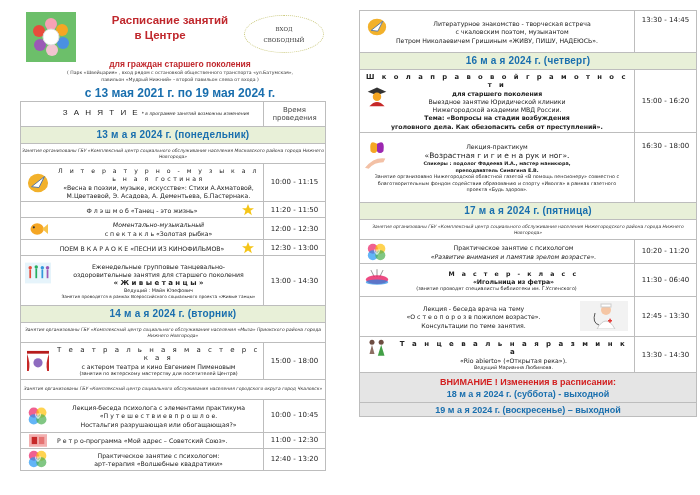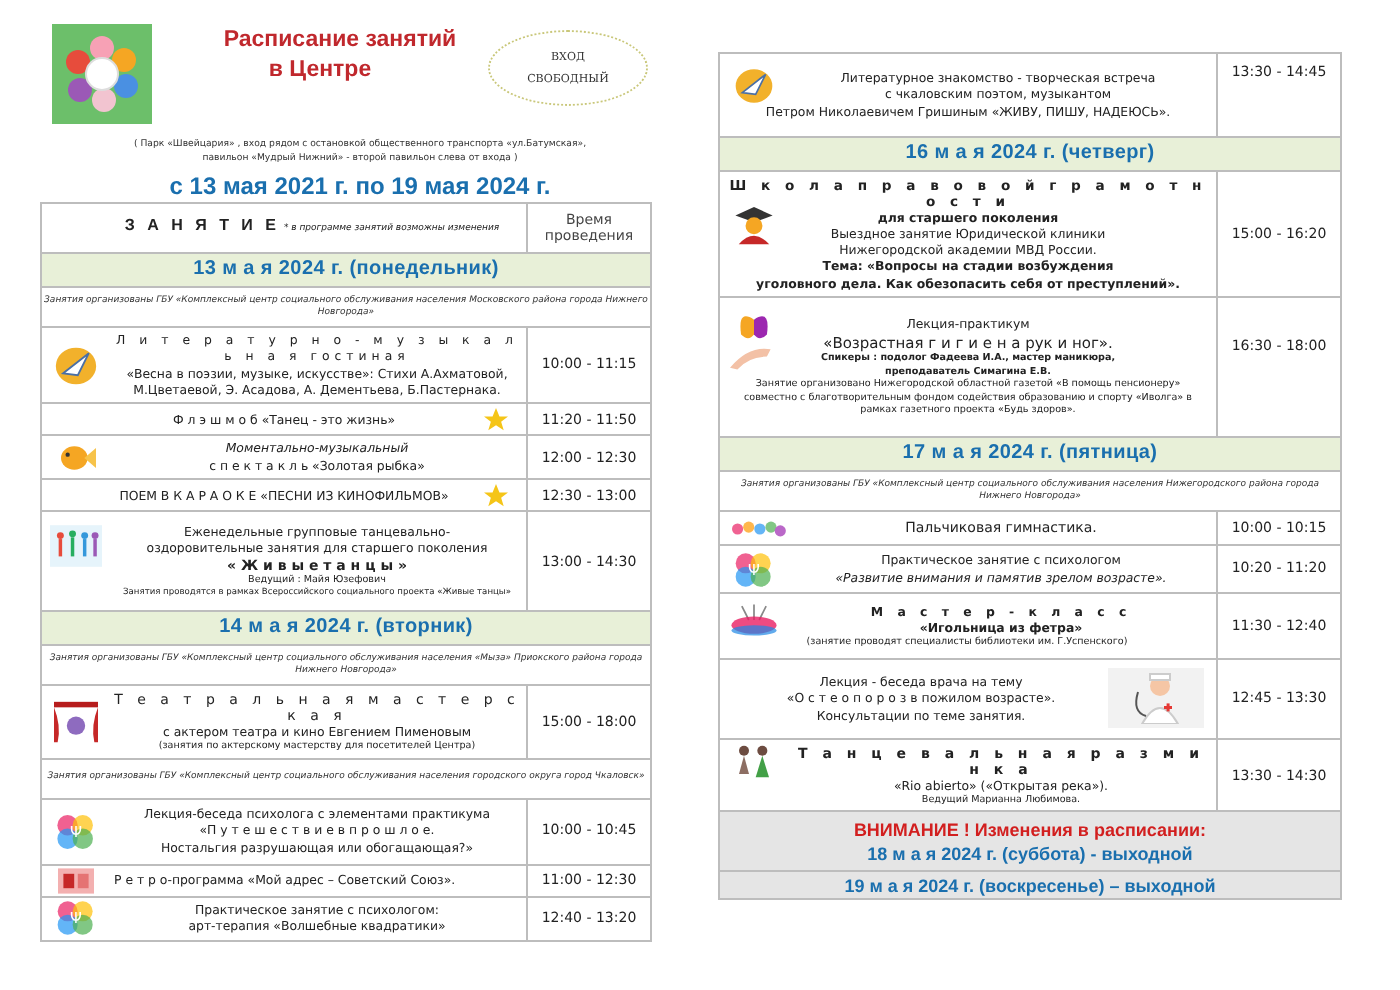--- a/index.html
+++ b/index.html
@@ -22,21 +22,21 @@
   .range { position: absolute; left: 60px; top: 86px; width: 240px; text-align: center; font-family: "Liberation Sans", sans-serif; font-weight: bold; font-size: 12px; color: #1a6fae; }
   .stamp { position: absolute; left: 244px; top: 15px; width: 80px; height: 38px; border: 1.5px dotted #c9c77a; border-radius: 50%; display:flex; flex-direction:column; align-items:center; justify-content:center; font-family: "DejaVu Serif", serif; font-size: 5.5px; color: #333; gap: 5px; }
 
   
   table { border-collapse: collapse; position: absolute; table-layout: fixed; }
   td { border: 1px solid #bdbdbd; vertical-align: middle; text-align: center; font-size: 6.2px; line-height: 8.3px; font-family: "DejaVu Sans", sans-serif; color: #222; }
   td.time { font-size: 7px; font-family: "DejaVu Sans", sans-serif; width: 62px; white-space: nowrap; }
   tr.day td { background: #e8f0d8; font-family: "Liberation Sans", sans-serif; font-weight: bold; color: #1a6fae; font-size: 10px; height: 17px; letter-spacing: 0.2px; }
   tr.org td { font-style: italic; font-size: 4.5px; line-height: 6px; color: #333; height: 20px; }
   tr.head td { height: 25px; }
-  .hdr-main { font-family: "Liberation Sans", sans-serif; font-weight: bold; font-size: 8px; letter-spacing: 2px; margin-left: 28px; }
+  .hdr-main { font-family: "Liberation Sans", sans-serif; font-weight: normal; font-size: 8px; letter-spacing: 2px; margin-left: 28px; }
   .hdr-note { font-style: italic; font-size: 4.5px; letter-spacing: 0; font-weight: normal; }
   .hdr-time { font-size: 5.5px; line-height: 8px; color: #444; }
   .cell { position: relative; padding: 3px 3px 1px 36px; }
   .cell.noicon { padding-left: 3px; }
   .ico { position: absolute; left: 4px; top: 50%; transform: translateY(-50%); width: 26px; height: 24px; display:flex; align-items:center; justify-content:center; }
   .ico.small { width: 14px; height: 14px; left: auto; right: 8px; }
   .sp { letter-spacing: 2.5px; }
   .b { font-weight: bold; }
   .i { font-style: italic; }
   .tiny { font-size: 4.8px; line-height: 6.5px; }
@@ -54,20 +54,21 @@
       <circle cx="33" cy="15" r="6" fill="#f5a623"></circle>
       <circle cx="34" cy="28" r="6" fill="#4a90e2"></circle>
       <circle cx="23" cy="35" r="6" fill="#f2c4d0"></circle>
       <circle cx="11" cy="30" r="6" fill="#9b59b6"></circle>
       <circle cx="10" cy="16" r="6" fill="#e74c3c"></circle>
       <circle cx="22" cy="22" r="8" fill="#ffffff" stroke="#ddd"></circle>
     </svg>
   </div>
   <div class="title t1">Расписание занятий</div>
   <div class="title t2">в Центре</div>
+  <div class="title t4">для граждан старшего поколения</div>
   <div class="stamp">
     <span>ВХОД</span>
     <span>СВОБОДНЫЙ</span>
   </div>
   <div class="addr">
     <div>( Парк «Швейцария» , вход рядом с  остановкой общественного  транспорта «ул.Батумская»,</div>
     <div>павильон «Мудрый Нижний» -   второй павильон слева от входа )</div>
   </div>
   <div class="range">с 13 мая 2021 г. по 19 мая 2024 г.</div>
 
@@ -234,21 +235,21 @@
         <div>Практическое занятие  с  психологом:</div>
         <div>арт-терапия «Волшебные квадратики»</div>
       </td>
       <td class="time">12:40 - 13:20</td>
     </tr>
   </tbody>
     </table>
 </div>
 
 <div class="page" id="right">
-  <table style="left:9px; top:26px; width:312px;">
+  <table style="left:9px; top:10px; width:338px;">
     <tbody>
         <tr style="height:42px">
       <td class="cell" style="padding-left:3px">
         <span class="ico" style="top:38%">
               <svg viewBox="0 0 26 24" width="22" height="20">
                 <ellipse cx="13" cy="12" rx="11" ry="10" fill="#f2b12b"></ellipse>
                 <path d="M6 16 L20 5 L14 17 Z" fill="#fff" stroke="#4a6fa5" stroke-width="1"></path>
               </svg>
             </span>
         <div style="padding-left:30px">Литературное знакомство - творческая встреча</div>
@@ -287,44 +288,29 @@
                 <path d="M13 6 Q22 0 20 14 Q16 18 13 14 Z" fill="#9c27b0"></path>
                 <path d="M0 32 Q10 20 22 22 L20 26 Q10 26 4 33 Z" fill="#f3c1a6"></path>
               </svg>
             </span>
         <div>Лекция-практикум</div>
         <div style="font-size:7.5px; line-height:10px">«Возрастная   г и г и е н а   рук и ног».</div>
         <div class="tiny b">Спикеры : подолог Фадеева И.А., мастер маникюра,</div>
         <div class="tiny b">преподаватель Симагина Е.В.</div>
         <div class="tiny" style="padding:0 6px">Занятие организовано Нижегородской областной газетой «В помощь пенсионеру» совместно с благотворительным фондом содействия образованию и спорту «Иволга» в рамках газетного проекта «Будь здоров».</div>
       </td>
-      <td class="time" style="vertical-align:top; padding-top:20px">16:30 - 18:00</td>
+      <td class="time" style="vertical-align:top; padding-top:9px">16:30 - 18:00</td>
     </tr>
 
     <tr class="day">
           <td colspan="2">17  м а я  2024  г. (пятница)</td>
         </tr>
     <tr class="org">
           <td colspan="2">Занятия организованы ГБУ «Комплексный центр социального обслуживания населения Нижегородского  района города Нижнего Новгорода»</td>
         </tr>
-    <tr style="height:17px">
-      <td class="cell">
-        <span class="ico" style="height:14px; width:30px">
-              <svg viewBox="0 0 30 14" width="30" height="13">
-                <circle cx="4" cy="7" r="3" fill="#f06292"></circle>
-                <circle cx="10" cy="6" r="3" fill="#ffb74d"></circle>
-                <circle cx="16" cy="7" r="3" fill="#64b5f6"></circle>
-                <circle cx="22" cy="6" r="3" fill="#81c784"></circle>
-                <circle cx="27" cy="8" r="3" fill="#ba68c8"></circle>
-              </svg>
-            </span>
-        <span style="font-size:7px">Пальчиковая гимнастика.</span>
-      </td>
-      <td class="time">10:00 - 10:15</td>
-    </tr>
     <tr style="height:24px">
       <td class="cell">
         <span class="ico">
               <svg viewBox="0 0 26 24" width="22" height="20">
                 <circle cx="8" cy="8" r="6" fill="#e91e63" opacity=".7"></circle>
                 <circle cx="17" cy="8" r="6" fill="#ffc107" opacity=".7"></circle>
                 <circle cx="8" cy="16" r="6" fill="#2196f3" opacity=".7"></circle>
                 <circle cx="17" cy="16" r="6" fill="#4caf50" opacity=".7"></circle>
                 <text x="13" y="15" font-size="9" text-anchor="middle" fill="#fff" font-family="DejaVu Sans, sans-serif">Ψ</text>
               </svg>
@@ -342,21 +328,21 @@
                 <line x1="15" y1="1" x2="15" y2="10" stroke="#888"></line>
                 <line x1="22" y1="2" x2="18" y2="10" stroke="#888"></line>
                 <ellipse cx="15" cy="13" rx="13" ry="5" fill="#e91e63" opacity=".8"></ellipse>
                 <ellipse cx="15" cy="16" rx="13" ry="3" fill="#1e88e5" opacity=".7"></ellipse>
               </svg>
             </span>
         <div class="sp b">М а с т е р - к л а с с</div>
         <div class="b">«Игольница из фетра»</div>
         <div class="tiny" style="padding-right:0; margin-left:-34px">(занятие проводят специалисты  библиотеки им. Г.Успенского)</div>
       </td>
-      <td class="time">11:30 - 12:40</td>
+      <td class="time">11:30 - 06:40</td>
     </tr>
     <tr style="height:40px">
       <td class="cell noicon" style="padding-right:50px; position:relative">
         <div>Лекция  -  беседа врача на тему</div>
         <div>«О с т е о п о р о з   в пожилом возрасте».</div>
         <div>Консультации по теме занятия.</div>
         <span style="position:absolute; right:6px; top:4px; width:48px; height:30px; background:#f2f2f2; display:flex; align-items:center; justify-content:center;">
               <svg viewBox="0 0 30 26" width="30" height="26">
                 <circle cx="17" cy="7" r="5" fill="#f5c6a5"></circle>
                 <rect x="12" y="1" width="10" height="3" fill="#fff" stroke="#ccc"></rect>

